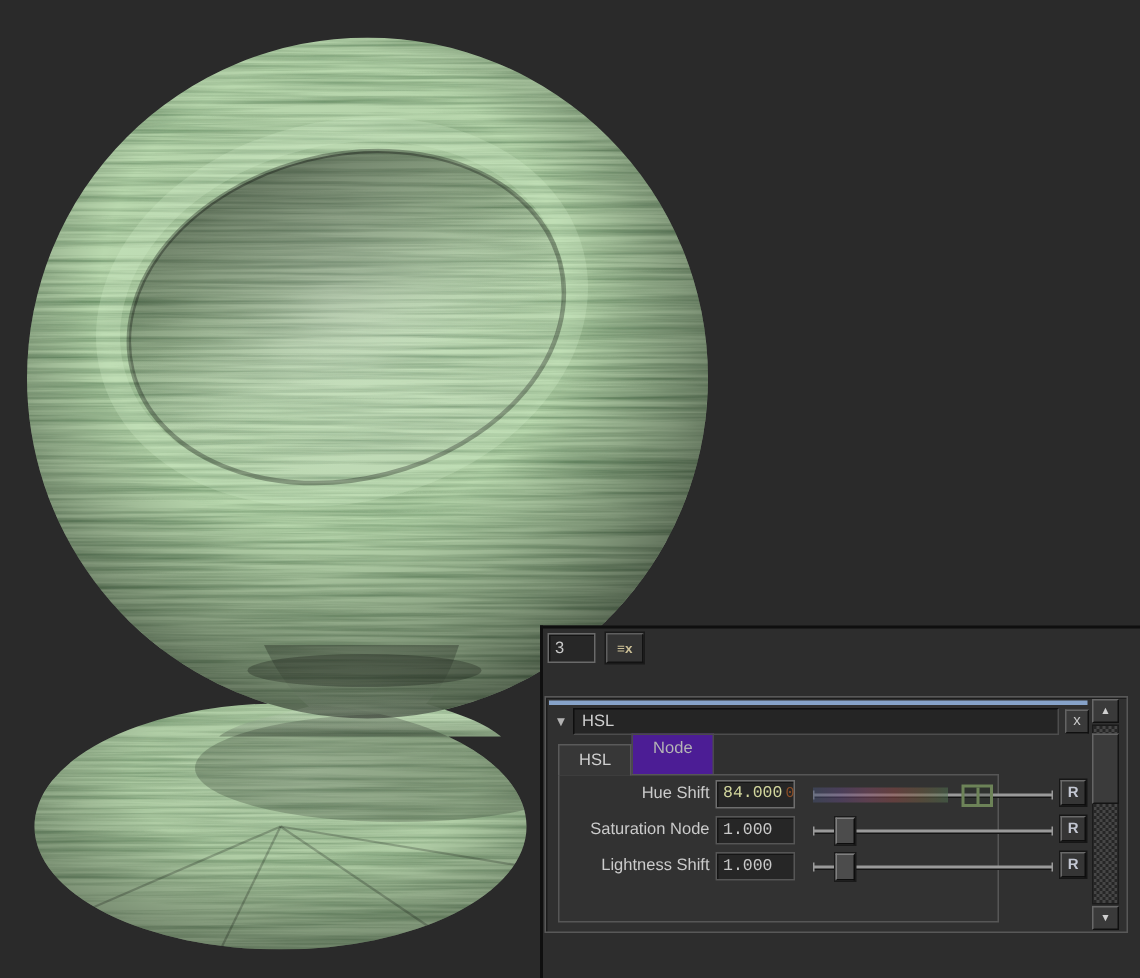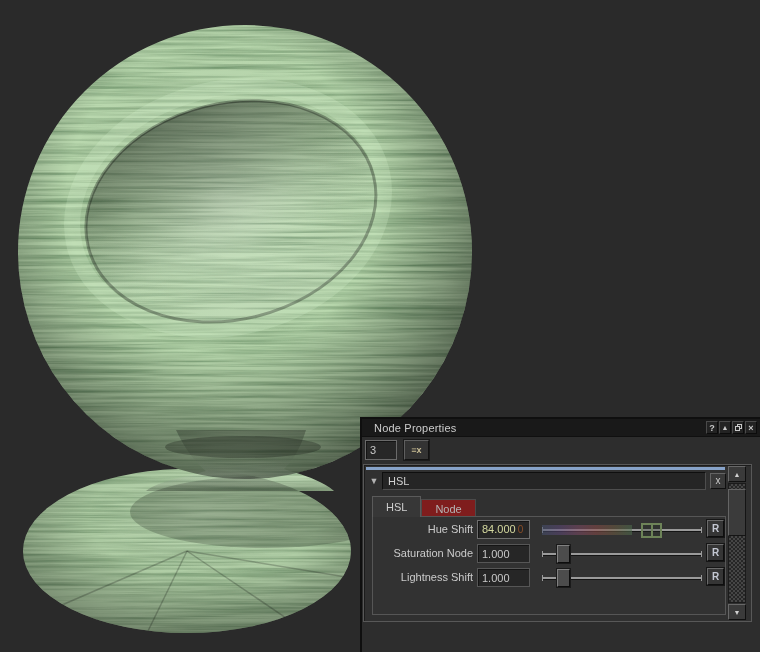--- a/index.html
+++ b/index.html
@@ -74,34 +74,34 @@
     border-right: 1px solid #101010; border-bottom: 1px solid #101010;
     color: #c9c9c9; font-size: 10px; line-height: 14px; text-align: center;
   }
 
   #tab-bar { position: absolute; left: 8px; top: 30px; height: 22px; display: flex; align-items: flex-end; }
   .tab {
     font-size: 11px; padding: 0 13px; border: 1px solid #5a5a5a; border-bottom: none;
     color: #cfcfcf; cursor: default;
   }
   .tab.active { height: 21px; line-height: 21px; background: #373737; position: relative; z-index: 2; }
-  .tab.inactive { height: 18px; line-height: 18px; background: #7f1d1d; color: #b5b5b5; border-color: #4a4a4a; }
+  .tab.inactive { height: 28px; line-height: 18px; background: #4c1d95; color: #b5b5b5; border-color: #4a4a4a; }
 
   #tab-page {
-    position: absolute; left: 8px; top: 51px; width: 354px; height: 99px;
+    position: absolute; left: 8px; top: 51px; width: 294px; height: 99px;
     border: 1px solid #565656; background: #323232; z-index: 1;
   }
   .param-row { position: absolute; left: 0; width: 100%; height: 24px; }
   .row-0 { top: 2px; } .row-1 { top: 26px; } .row-2 { top: 50px; }
   .p-label { position: absolute; left: 0; top: 4px; width: 100px; text-align: right; font-size: 11px; color: #cbcbcb; }
   .p-field {
     position: absolute; left: 104px; top: 1px; width: 53px; height: 19px;
     background: #262626; border: 1px solid #565656; box-shadow: inset 1px 1px 0 #151515;
     font-size: 11px; color: #c9c9c9; padding: 0 4px; line-height: 17px;
-    font-family: Liberation Sans, sans-serif;
+    font-family: Liberation Mono, monospace;
   }
   .p-field.hue { border-color: #6e6e6e; }
   .val-hue { color: #d3d79e; }
   .val-ghost { color: #8a4e28; font-size: 10px; margin-left: 2px; }
   .p-slider { position: absolute; left: 168px; top: 0; width: 162px; height: 22px; }
   .groove { position: absolute; left: 1px; right: 1px; top: 10px; height: 2px; background: #9a9a9a; box-shadow: 0 1px 0 #141414; }
   .groove::before, .groove::after { content: ""; position: absolute; top: -2px; width: 1px; height: 6px; background: #9a9a9a; }
   .groove::before { left: 0; } .groove::after { right: 0; }
   .hue-strip {
     position: absolute; left: 1px; top: 6px; width: 90px; height: 10px;
@@ -225,34 +225,20 @@
 
     <g transform="rotate(-14 228 208)">
       <ellipse cx="228" cy="208" rx="158" ry="119" fill="none" stroke="rgba(220,245,210,0.22)" stroke-width="16"></ellipse>
       <ellipse cx="230" cy="212" rx="147" ry="108" fill="url(#gBowl)" stroke="rgba(0,0,0,0.30)" stroke-width="3"></ellipse>
     </g>
   </svg>
 </div>
 
 <div id="panel">
 
-  <div id="titlebar">
-    <span class="title">Node Properties</span>
-    <span class="icons">
-      <span class="tb-icon">?</span>
-      <span class="tb-icon tri">▲</span>
-      <span class="tb-icon">
-          <span class="float-glyph">
-            <span></span>
-            <span></span>
-          </span>
-        </span>
-      <span class="tb-icon">×</span>
-    </span>
-  </div>
 
   <div id="panel-toolbar">
     <input id="count-field" value="3" style="">
     <div id="clear-btn">≡x</div>
   </div>
 
   <div id="node-region">
     <div id="accent-line"></div>
 
     <div id="node-header">

